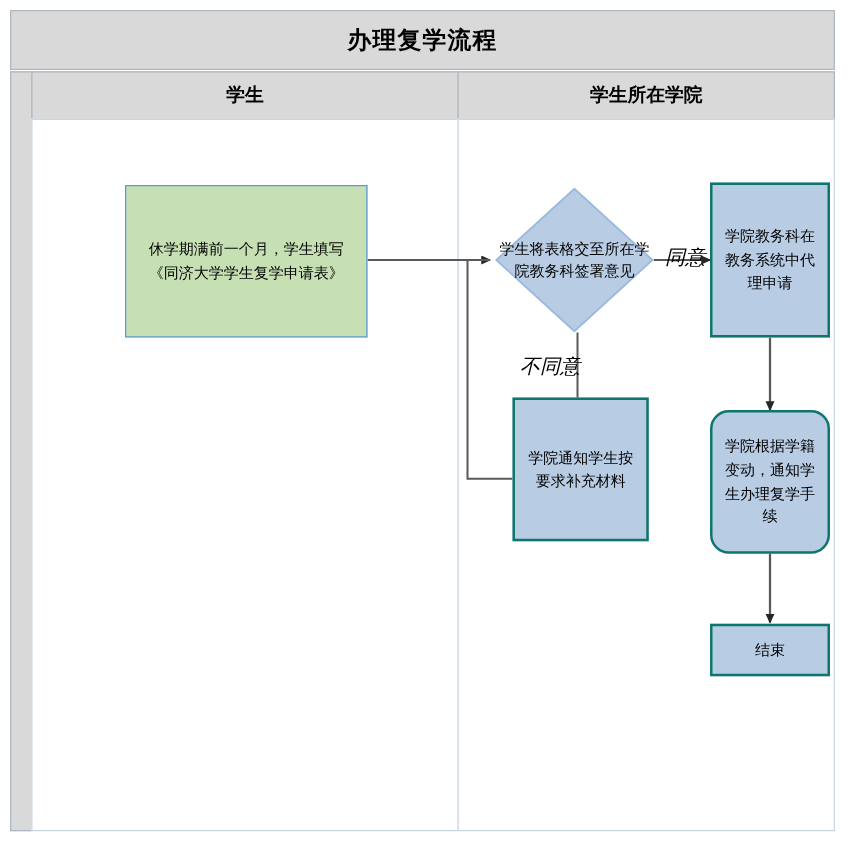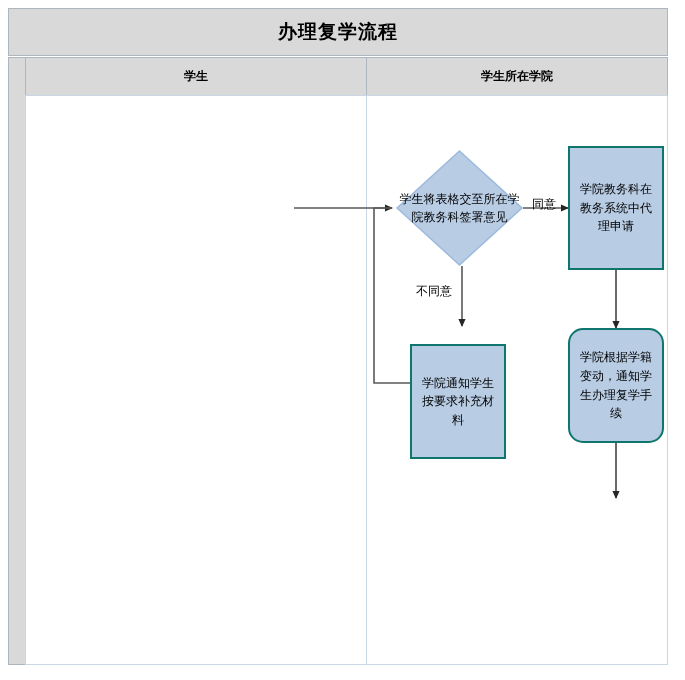--- a/index.html
+++ b/index.html
@@ -53,21 +53,21 @@
   .lane-header {
     position: absolute;
     top: 57px;
     height: 39px;
     background: #d9d9d9;
     border: 1px solid #aeb6bf;
     box-sizing: border-box;
     display: flex;
     align-items: center;
     justify-content: center;
-    font-size: 12px;
+    font-size: 15px;
     font-weight: bold;
   }
   .lane-header.left  { left: 25px;  width: 342px; }
   .lane-header.right { left: 366px; width: 302px; }
 
   .lane-body {
     position: absolute;
     top: 95px;
     height: 570px;
     background: #ffffff;
@@ -127,24 +127,25 @@
   #edges {
     position: absolute;
     left: 0;
     top: 0;
     width: 685px;
     height: 680px;
     z-index: 2;
   }
   .edge-label {
     position: absolute;
-    font-size: 12px;
+    font-size: 16px;
     background: transparent;
     z-index: 6;
     white-space: nowrap;
+    font-style: italic;
   }
 </style>
 </head>
 <body>
 
 <div id="canvas">
 
   <div class="pool-title">办理复学流程</div>
 
   <div class="pool-sidebar"></div>
@@ -171,28 +172,30 @@
     <path d="M410,383 L374,383 L374,208 L392,208" stroke="#595959" stroke-width="1.6" fill="none"></path>
 
     <path d="M616,270 L616,328" stroke="#595959" stroke-width="1.8" fill="none" marker-end="url(#arrow)"></path>
 
     <path d="M616,443 L616,498" stroke="#595959" stroke-width="1.8" fill="none" marker-end="url(#arrow)"></path>
   </svg>
 
   <div class="edge-label" style="left:532px; top:196px;">同意</div>
   <div class="edge-label" style="left:416px; top:283px;text-align:right;">不同意</div>
 
+  <div class="node green" style="left:100px; top:148px; width:194px; height:122px;">休学期满前一个月，学生填写《同济大学学生复学申请表》</div>
 
   <div class="diamond-wrap" style="left:396px; top:150px; width:127px; height:116px;">
     <svg width="127" height="116" viewBox="0 0 127 116">
       <polygon points="63.5,1 126,58 63.5,115 1,58" fill="#b8cce4" stroke="#9ab9dd" stroke-width="1.4"></polygon>
     </svg>
     <div class="diamond-label">学生将表格交至所在学院教务科签署意见</div>
   </div>
 
   <div class="node blue" style="left:568px; top:146px; width:96px; height:124px;">学院教务科在教务系统中代理申请</div>
 
-  <div class="node blue" style="left:410px; top:344px; width:96px; height:115px;">学院通知学生按要求补充材料</div>
+  <div class="node blue" style="left:410px; top:318px; width:109px; height:115px;">学院通知学生按要求补充材料</div>
 
   <div class="node blue" style="left:568px; top:328px; width:96px; height:115px;border-radius:15px;">学院根据学籍变动，通知学生办理复学手续</div>
 
+  <div class="node blue" style="left:568px; top:499px; width:96px; height:42px;">结束</div>
 
 </div>
 
 </body></html>

